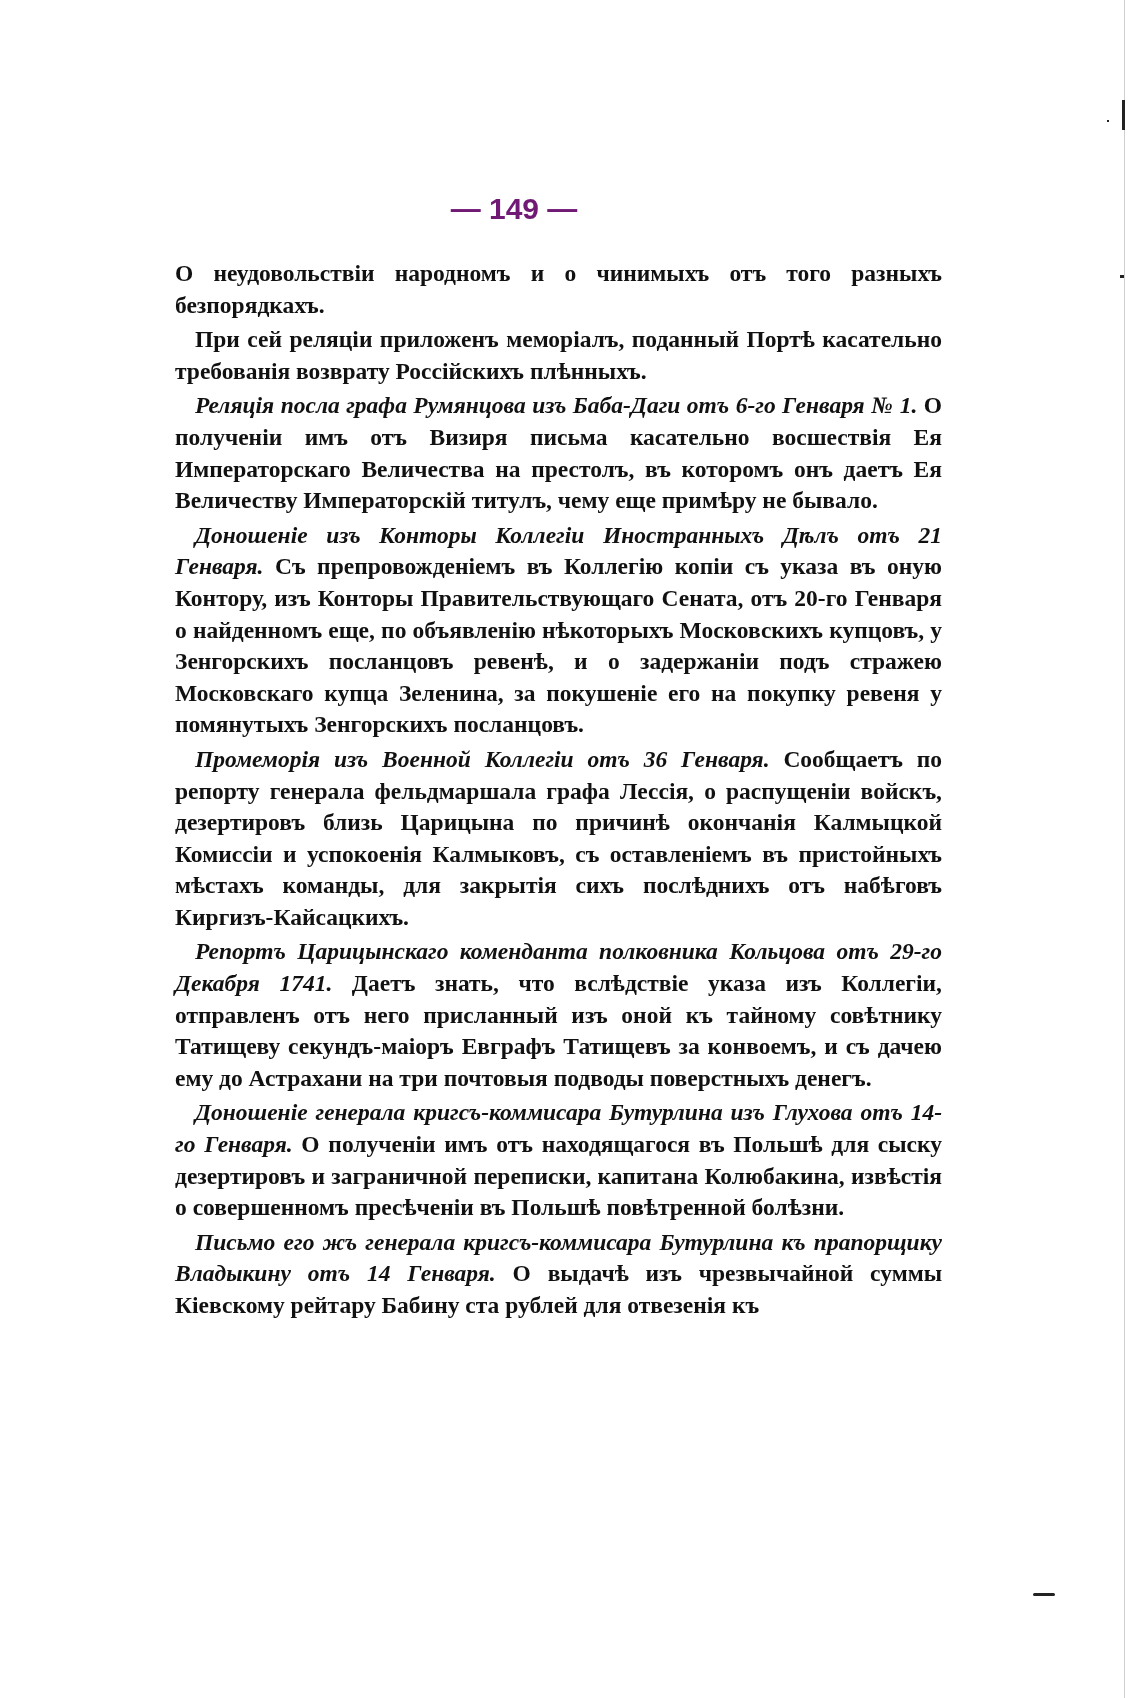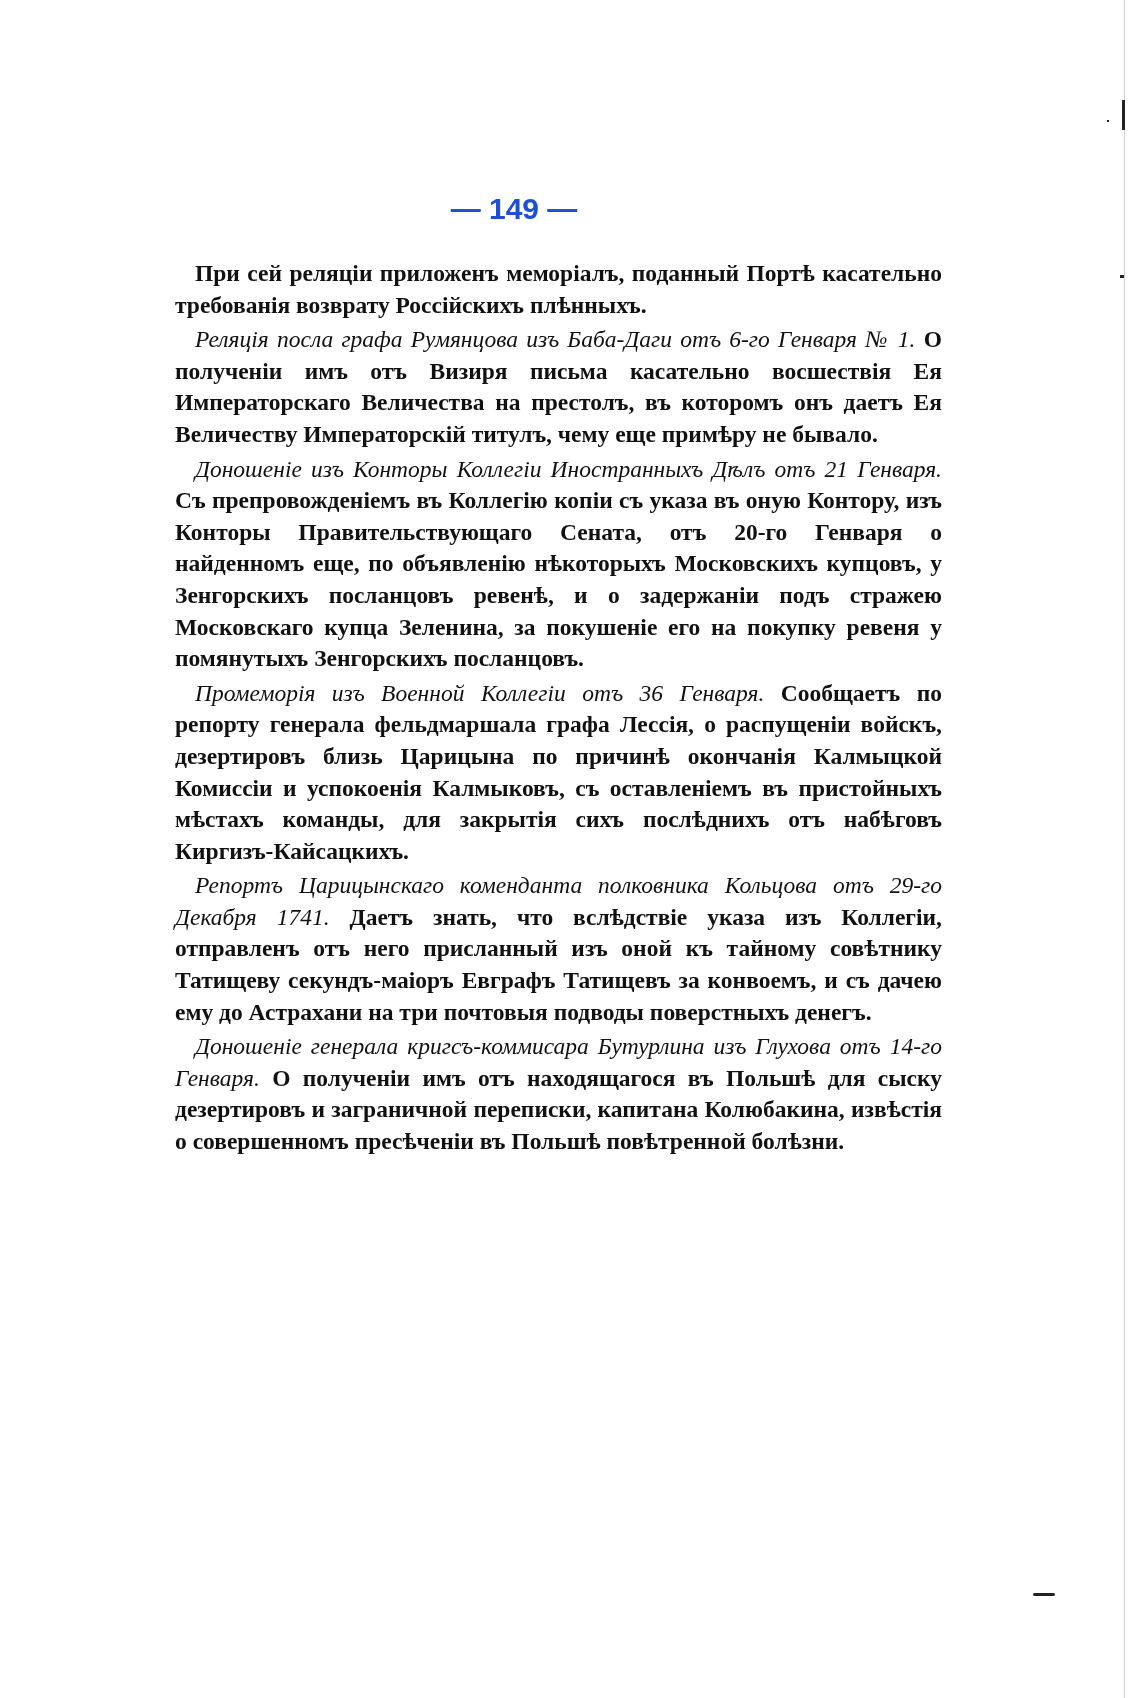--- a/index.html
+++ b/index.html
@@ -9,45 +9,47 @@
     background: #ffffff;
   }
   .edge-line {
     position: absolute; left: 1124px; top: 0; width: 1px; height: 1698px;
     background: #cfcfcf;
   }
   .mark { position: absolute; background: #222; }
   .page-number {
     position: absolute; left: 0; width: 1028px; top: 192px; text-align: center;
     font-family: "Liberation Sans Narrow", "Liberation Sans", sans-serif;
-    font-size: 30px; font-weight: bold; color: #1d4ed8; letter-spacing: 0px;
+    font-size: 30px; font-weight: bold; color: #701a75; letter-spacing: 0px;
   }
   .text {
     position: absolute; left: 175px; top: 258px; width: 767px;
     font-family: "Liberation Serif", serif;
     font-size: 23.5px; line-height: 31.6px; color: #111; font-weight: bold;
     text-align: justify;
   }
   .para { margin: 0 0 3px 0; text-indent: 0; }
   .para.indent { text-indent: 20px; }
-  .it { font-style: italic; font-weight: normal; }
+  .it { font-style: italic; font-weight: bold; }
 </style>
 </head>
 <body>
 
 <div class="page">
   <div class="edge-line"></div>
   <div class="mark" style="left:1122px;top:100px;width:3px;height:30px;"></div>
   <div class="mark" style="left:1107px;top:120px;width:2px;height:2px;"></div>
   <div class="mark" style="left:1120px;top:275px;width:4px;height:3px;"></div>
   <div class="mark" style="left:1033px;top:1593px;width:22px;height:3px;border-radius:2px;"></div>
 
   <div class="page-number">— 149 —</div>
 
   <div class="text">
+    <p class="para"><span class="it"></span><span>О неудовольствіи народномъ и о чинимыхъ отъ того разныхъ безпорядкахъ.</span></p>
     <p class="para indent"><span class="it"></span><span>При сей реляціи приложенъ меморіалъ, поданный Портѣ касательно требованія возврату Россійскихъ плѣнныхъ.</span></p>
     <p class="para indent"><span class="it">Реляція посла графа Румянцова изъ Баба-Даги отъ 6-го Генваря № 1.</span><span> О полученіи имъ отъ Визиря письма касательно восшествія Ея Императорскаго Величества на престолъ, въ которомъ онъ даетъ Ея Величеству Императорскій титулъ, чему еще примѣру не бывало.</span></p>
     <p class="para indent"><span class="it">Доношеніе изъ Конторы Коллегіи Иностранныхъ Дѣлъ отъ 21 Генваря.</span><span> Съ препровожденіемъ въ Коллегію копіи съ указа въ оную Контору, изъ Конторы Правительствующаго Сената, отъ 20-го Генваря о найденномъ еще, по объявленію нѣкоторыхъ Московскихъ купцовъ, у Зенгорскихъ посланцовъ ревенѣ, и о задержаніи подъ стражею Московскаго купца Зеленина, за покушеніе его на покупку ревеня у помянутыхъ Зенгорскихъ посланцовъ.</span></p>
     <p class="para indent"><span class="it">Промеморія изъ Военной Коллегіи отъ 36 Генваря.</span><span> Сообщаетъ по репорту генерала фельдмаршала графа Лессія, о распущеніи войскъ, дезертировъ близь Царицына по причинѣ окончанія Калмыцкой Комиссіи и успокоенія Калмыковъ, съ оставленіемъ въ пристойныхъ мѣстахъ команды, для закрытія сихъ послѣднихъ отъ набѣговъ Киргизъ-Кайсацкихъ.</span></p>
     <p class="para indent"><span class="it">Репортъ Царицынскаго коменданта полковника Кольцова отъ 29-го Декабря 1741.</span><span> Даетъ знать, что вслѣдствіе указа изъ Коллегіи, отправленъ отъ него присланный изъ оной къ тайному совѣтнику Татищеву секундъ-маіоръ Евграфъ Татищевъ за конвоемъ, и съ дачею ему до Астрахани на три почтовыя подводы поверстныхъ денегъ.</span></p>
     <p class="para indent"><span class="it">Доношеніе генерала кригсъ-коммисара Бутурлина изъ Глухова отъ 14-го Генваря.</span><span> О полученіи имъ отъ находящагося въ Польшѣ для сыску дезертировъ и заграничной переписки, капитана Колюбакина, извѣстія о совершенномъ пресѣченіи въ Польшѣ повѣтренной болѣзни.</span></p>
+    <p class="para indent"><span class="it">Письмо его жъ генерала кригсъ-коммисара Бутурлина къ прапорщику Владыкину отъ 14 Генваря.</span><span> О выдачѣ изъ чрезвычайной суммы Кіевскому рейтару Бабину ста рублей для отвезенія къ</span></p>
   </div>
 </div>
 
 </body></html>

